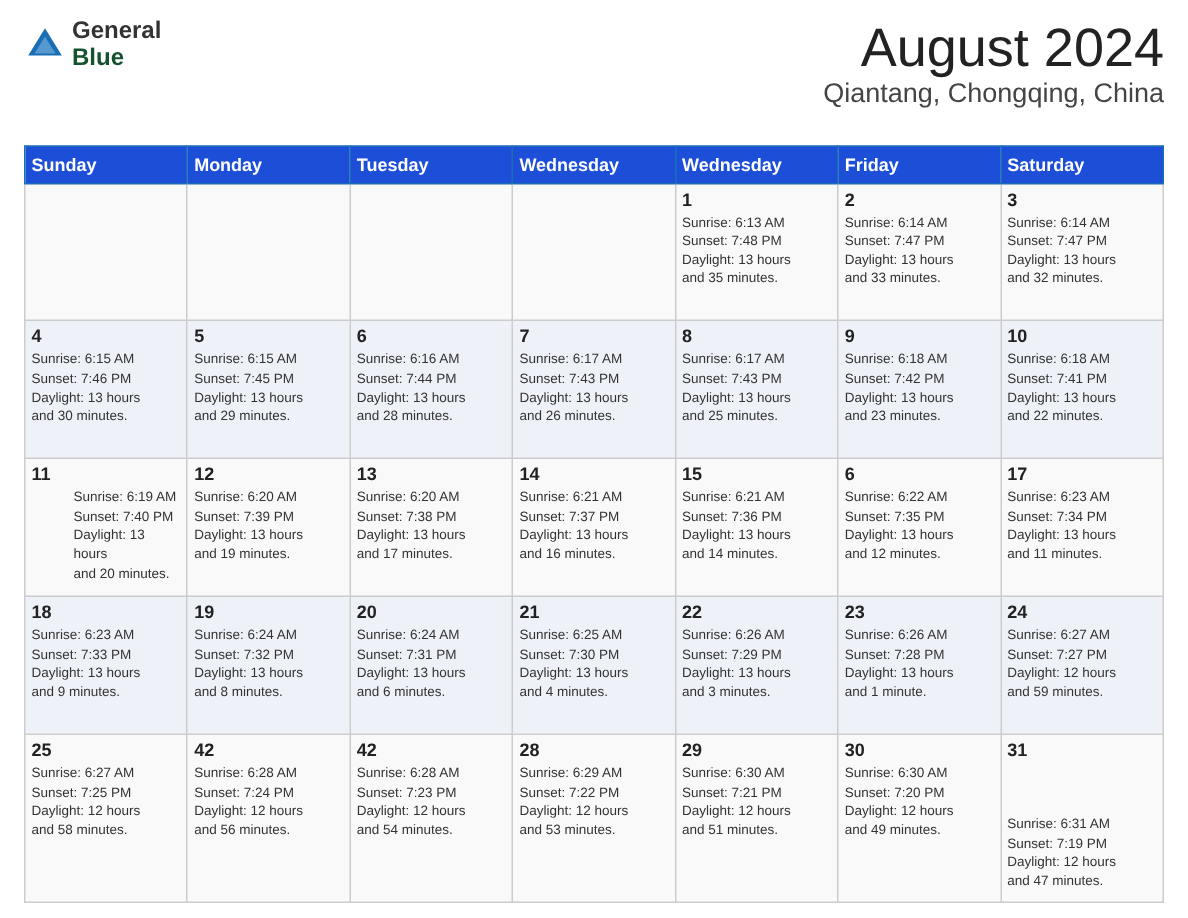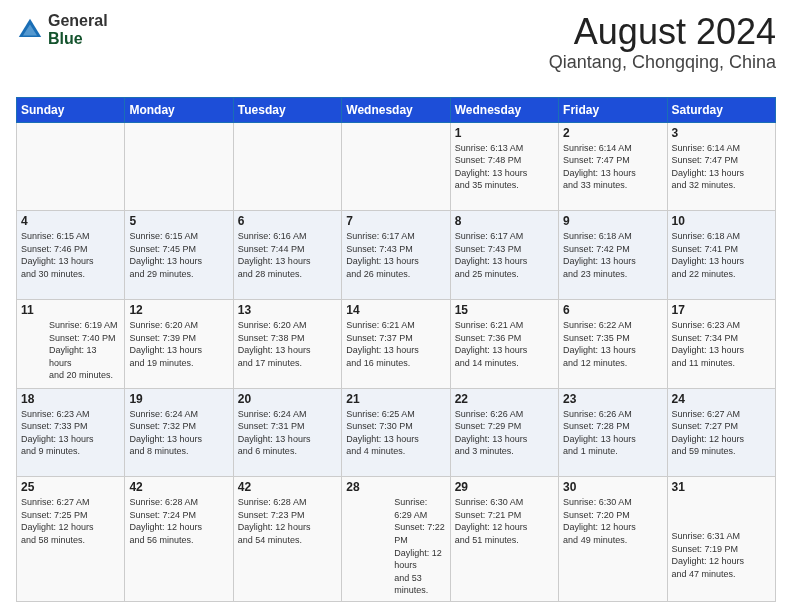--- a/index.html
+++ b/index.html
@@ -343,21 +343,21 @@
           </td>
           <td>
             <span class="day-number">42</span>
             <div class="day-info" style="white-space: pre-line;">Sunrise: 6:28 AM
 Sunset: 7:23 PM
 Daylight: 12 hours
 and 54 minutes.</div>
           </td>
           <td>
             <span class="day-number">28</span>
-            <div class="day-info" style="white-space: pre-line; margin-left: 48px;">Sunrise: 6:29 AM
+            <div class="day-info" style="white-space: pre-line;">Sunrise: 6:29 AM
 Sunset: 7:22 PM
 Daylight: 12 hours
 and 53 minutes.</div>
           </td>
           <td>
             <span class="day-number">29</span>
             <div class="day-info" style="white-space: pre-line;">Sunrise: 6:30 AM
 Sunset: 7:21 PM
 Daylight: 12 hours
 and 51 minutes.</div>

